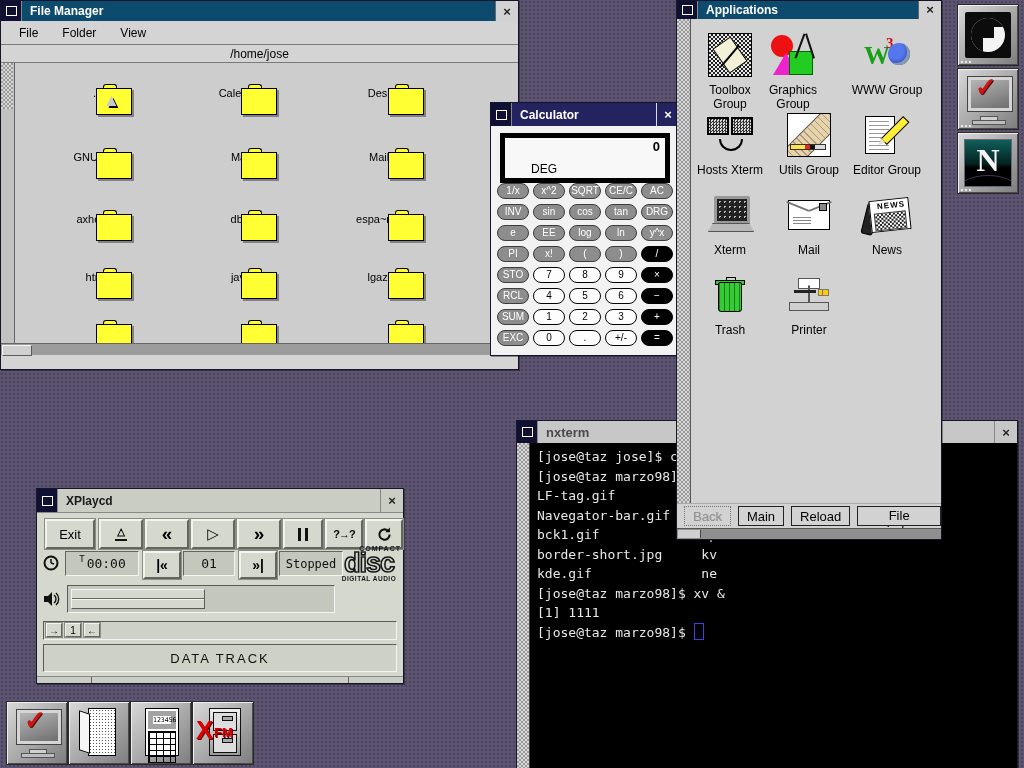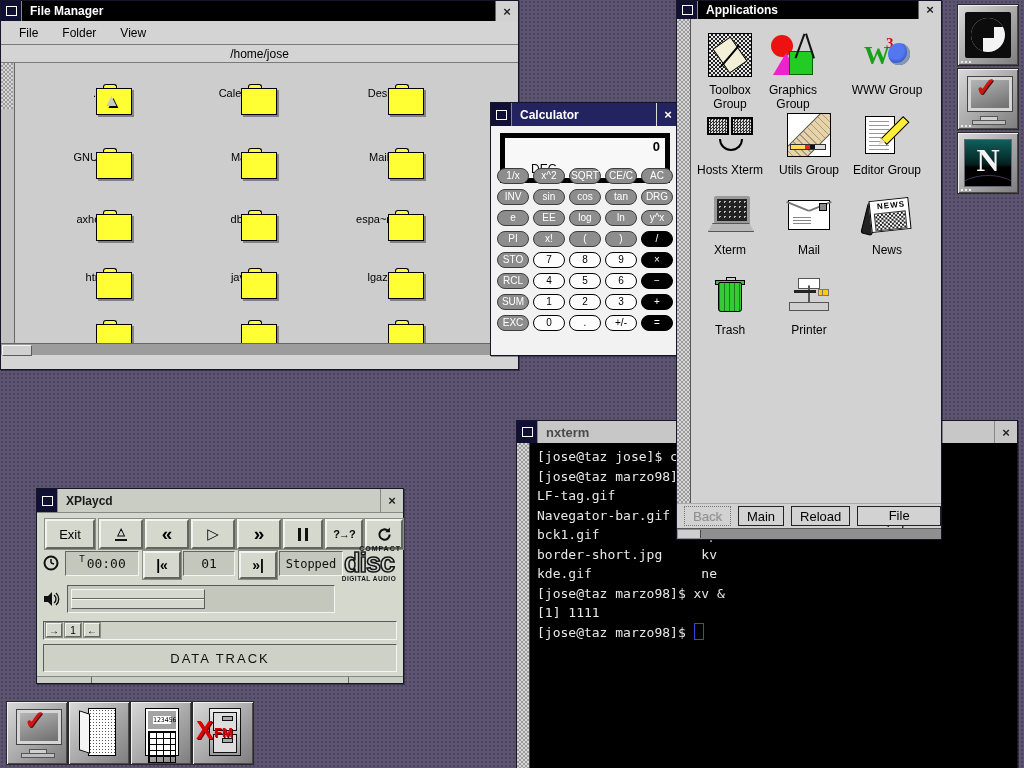--- a/index.html
+++ b/index.html
@@ -2,21 +2,21 @@
 <html><head>
 <meta charset="utf-8">
 <style>
   html,body{margin:0;padding:0;}
   body{width:1024px;height:768px;overflow:hidden;position:relative;
        font-family:"Liberation Sans",sans-serif;
        background-color:#5d5570;
        background-image:radial-gradient(#4a4361 1px, transparent 1.2px);
        background-size:4px 4px;}
   .win{position:absolute;border:1px solid #14142a;box-shadow:1px 1px 0 rgba(0,0,0,.35);}
-  .tbar{display:flex;align-items:center;height:20px;background:#000000;color:#fff;}
+  .tbar{display:flex;align-items:center;height:20px;background:#0c4a6e;color:#fff;}
   .tbar .ticon{width:20px;align-self:stretch;display:flex;align-items:center;justify-content:center;
                background:#101034;border-right:1px solid #888;}
   .tbar .ticon i{display:block;width:9px;height:8px;border:1px solid #fff;}
   .tbar .ttl{font-weight:bold;font-size:12px;padding-left:8px;white-space:nowrap;}
   .tbar .tx{margin-left:auto;align-self:stretch;width:22px;display:flex;align-items:center;justify-content:center;
             background:#d2d2d2;color:#222;font-weight:bold;font-size:13px;border-left:1px solid #666;cursor:default;}
   .tbar.grey{background:#c7c7c7;color:#4a4a4a;}
   .tbar.grey .tx{background:#c7c7c7;border-left:1px solid #888;}
   .raised{border:1px solid;border-color:#f4f4f4 #5a5a5a #5a5a5a #f4f4f4;}
   .sunken{border:1px solid;border-color:#5a5a5a #f4f4f4 #f4f4f4 #5a5a5a;}
@@ -40,21 +40,21 @@
   .folder .fbody{position:absolute;top:4px;left:0;width:34px;height:25px;background:#ffff33;border:1px solid #000;box-shadow:2px 2px 0 rgba(70,70,70,.55);}
   .folder .uparrow{position:absolute;top:4px;left:7px;font-size:17px;line-height:25px;color:#c9c9c9;text-shadow:2px 2px 0 #000;}
 
   
   #calc{left:490px;top:102px;width:188px;height:252px;background:#f2f2f2;z-index:30;}
   #calc .tbar{height:23px;background:#23235f;}
   #calc .tbar .tx{background:#23235f;color:#fff;border-left:1px solid #ddd;}
   #calc .disp{margin:7px 9px 5px 9px;height:40px;border:5px solid #000;background:#f8f8f8;position:relative;}
   #calc .dval{position:absolute;right:5px;top:1px;font-size:13px;font-weight:bold;}
   #calc .dmode{position:absolute;left:26px;bottom:2px;font-size:12px;}
-  #calc .keys{position:absolute;left:6px;top:65px;display:grid;grid-template-columns:repeat(5,32px);grid-auto-rows:16px;column-gap:4px;row-gap:5px;}
+  #calc .keys{position:absolute;left:6px;top:80px;display:grid;grid-template-columns:repeat(5,32px);grid-auto-rows:16px;column-gap:4px;row-gap:5px;}
   .ckey{border-radius:9px;font-size:10px;display:flex;align-items:center;justify-content:center;line-height:1;cursor:default;}
   .ckey.g{background:#8d8d8d;color:#fff;border:1px solid #3c3c3c;}
   .ckey.w{background:#fdfdfd;color:#000;border:1px solid #000;}
   .ckey.k{background:#000;color:#fff;border:1px solid #000;}
 
   
   #apps{left:676px;top:0;width:264px;height:538px;background:#d2d2d2;z-index:40;display:flex;flex-direction:column;}
   #apps .tbar{height:18px;}
   #apps .body{position:relative;height:485px;overflow:hidden;}
   #apps .vscroll{position:absolute;left:0;top:0;bottom:0;width:13px;border-right:1px solid #555;}

